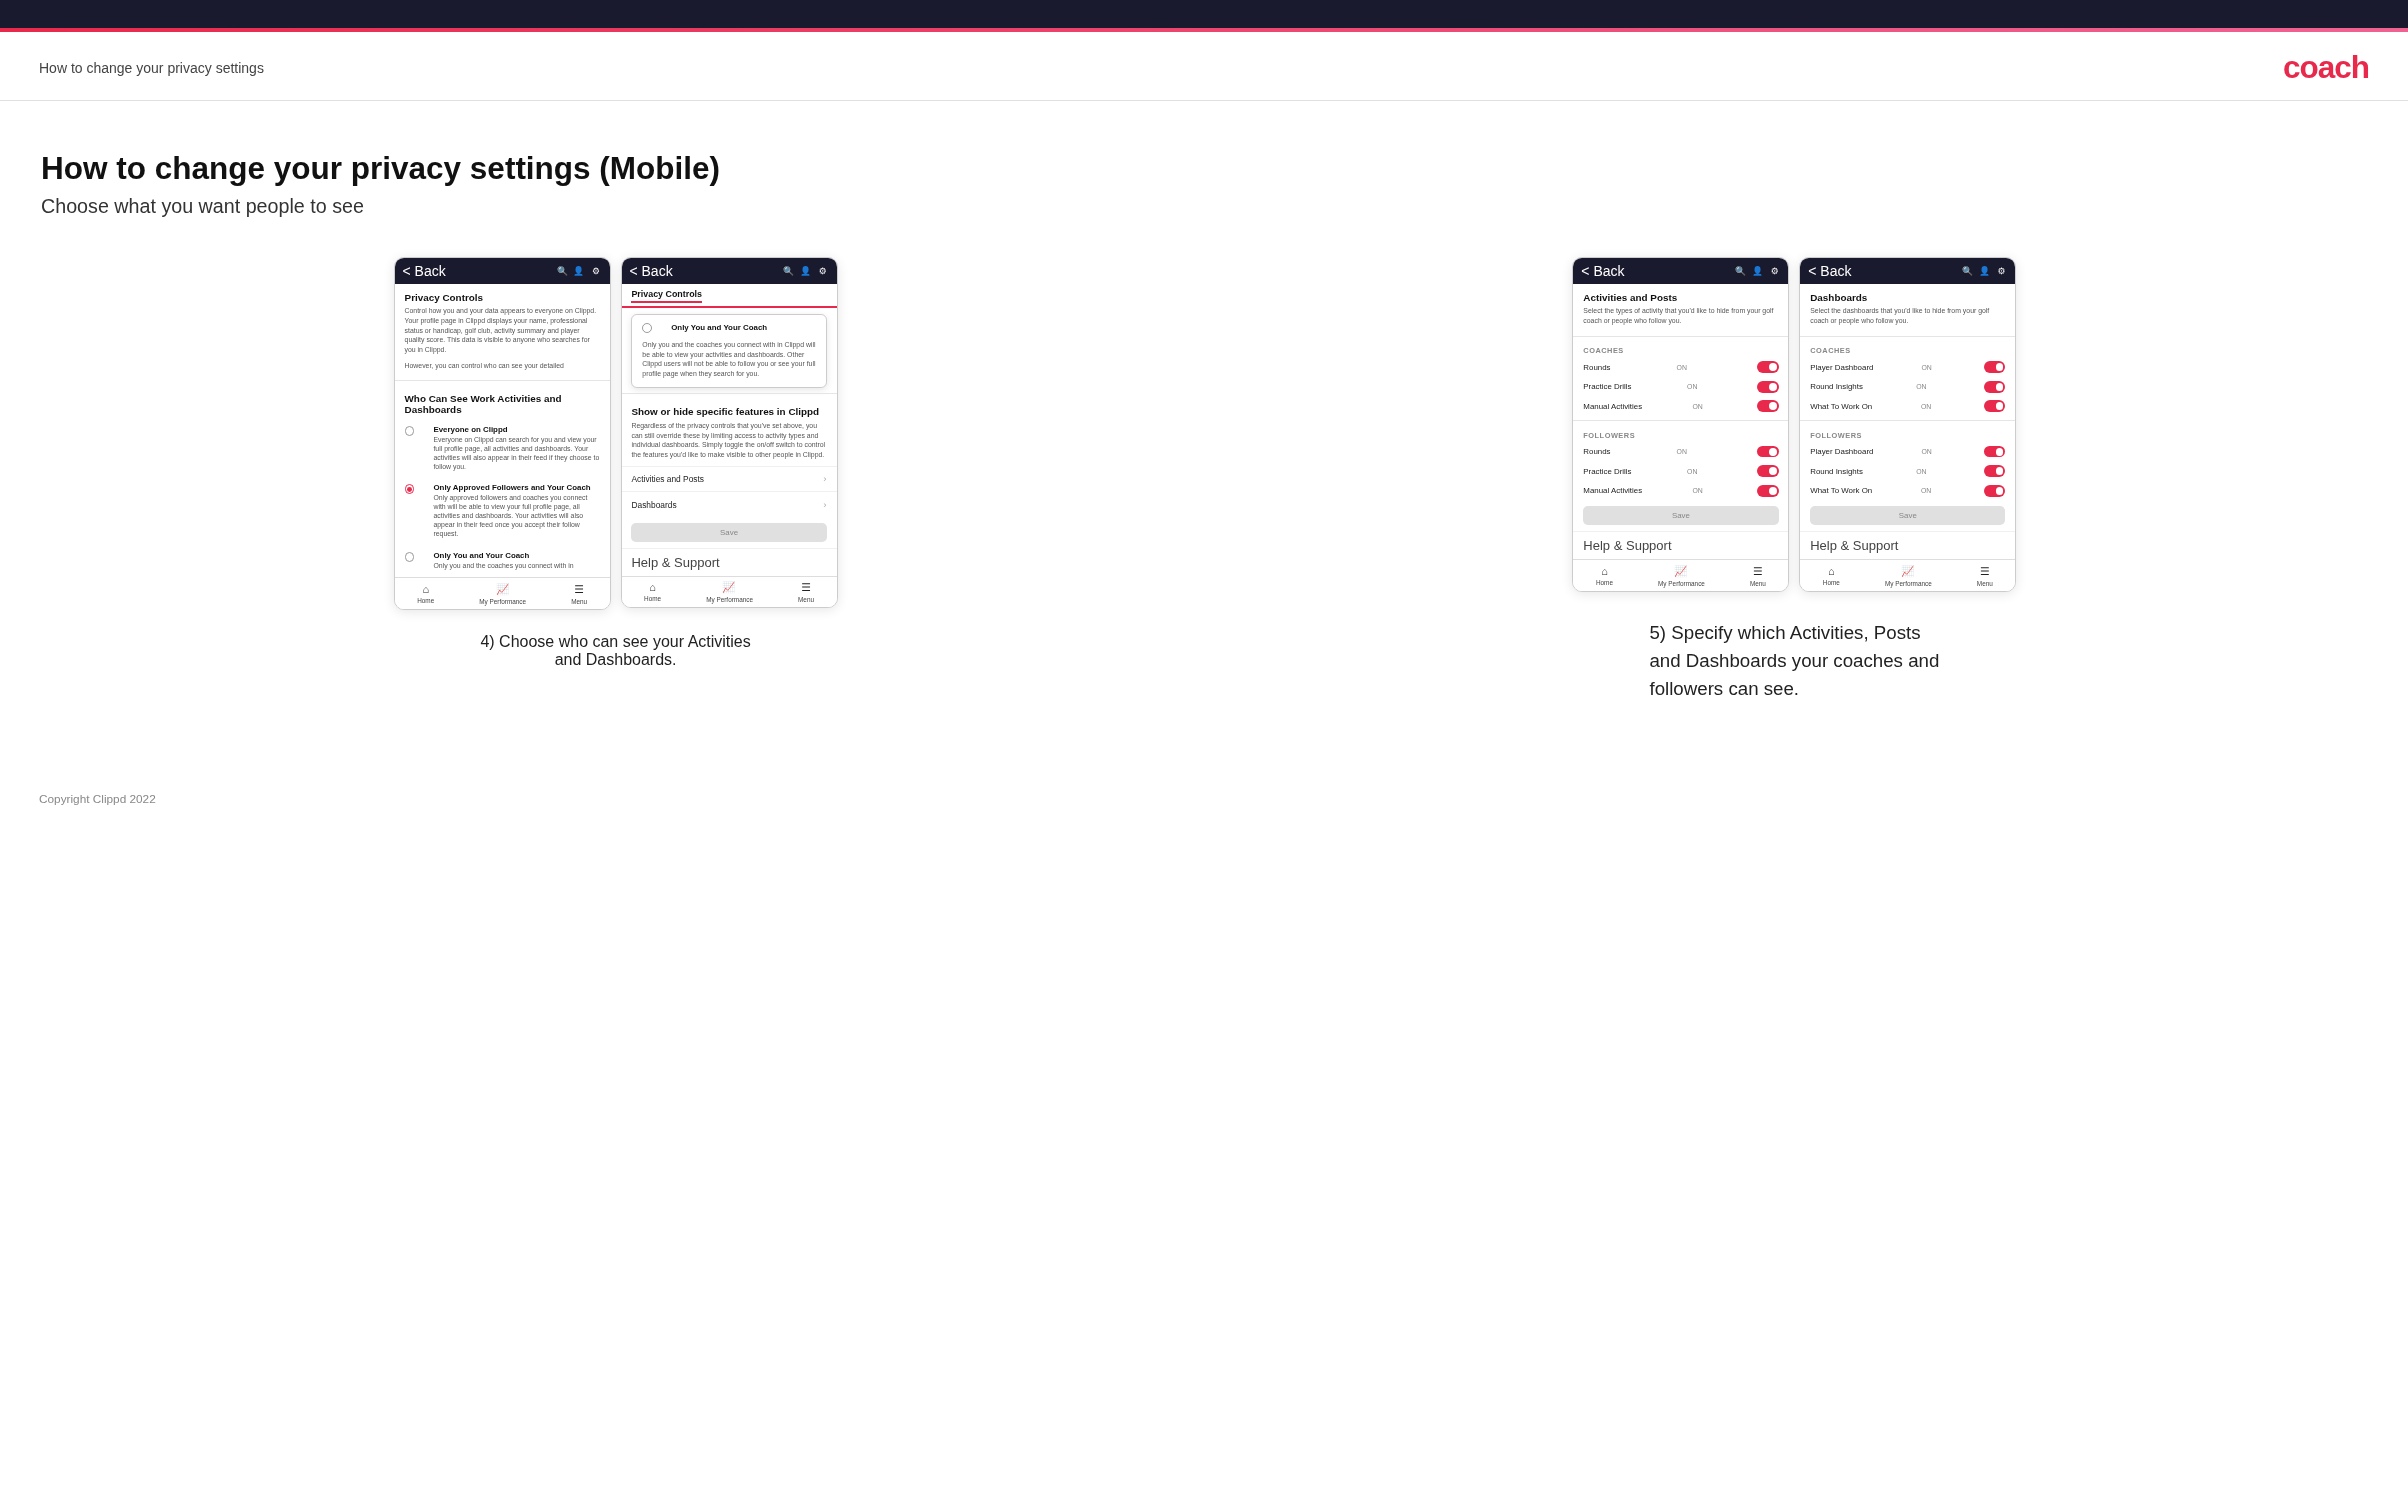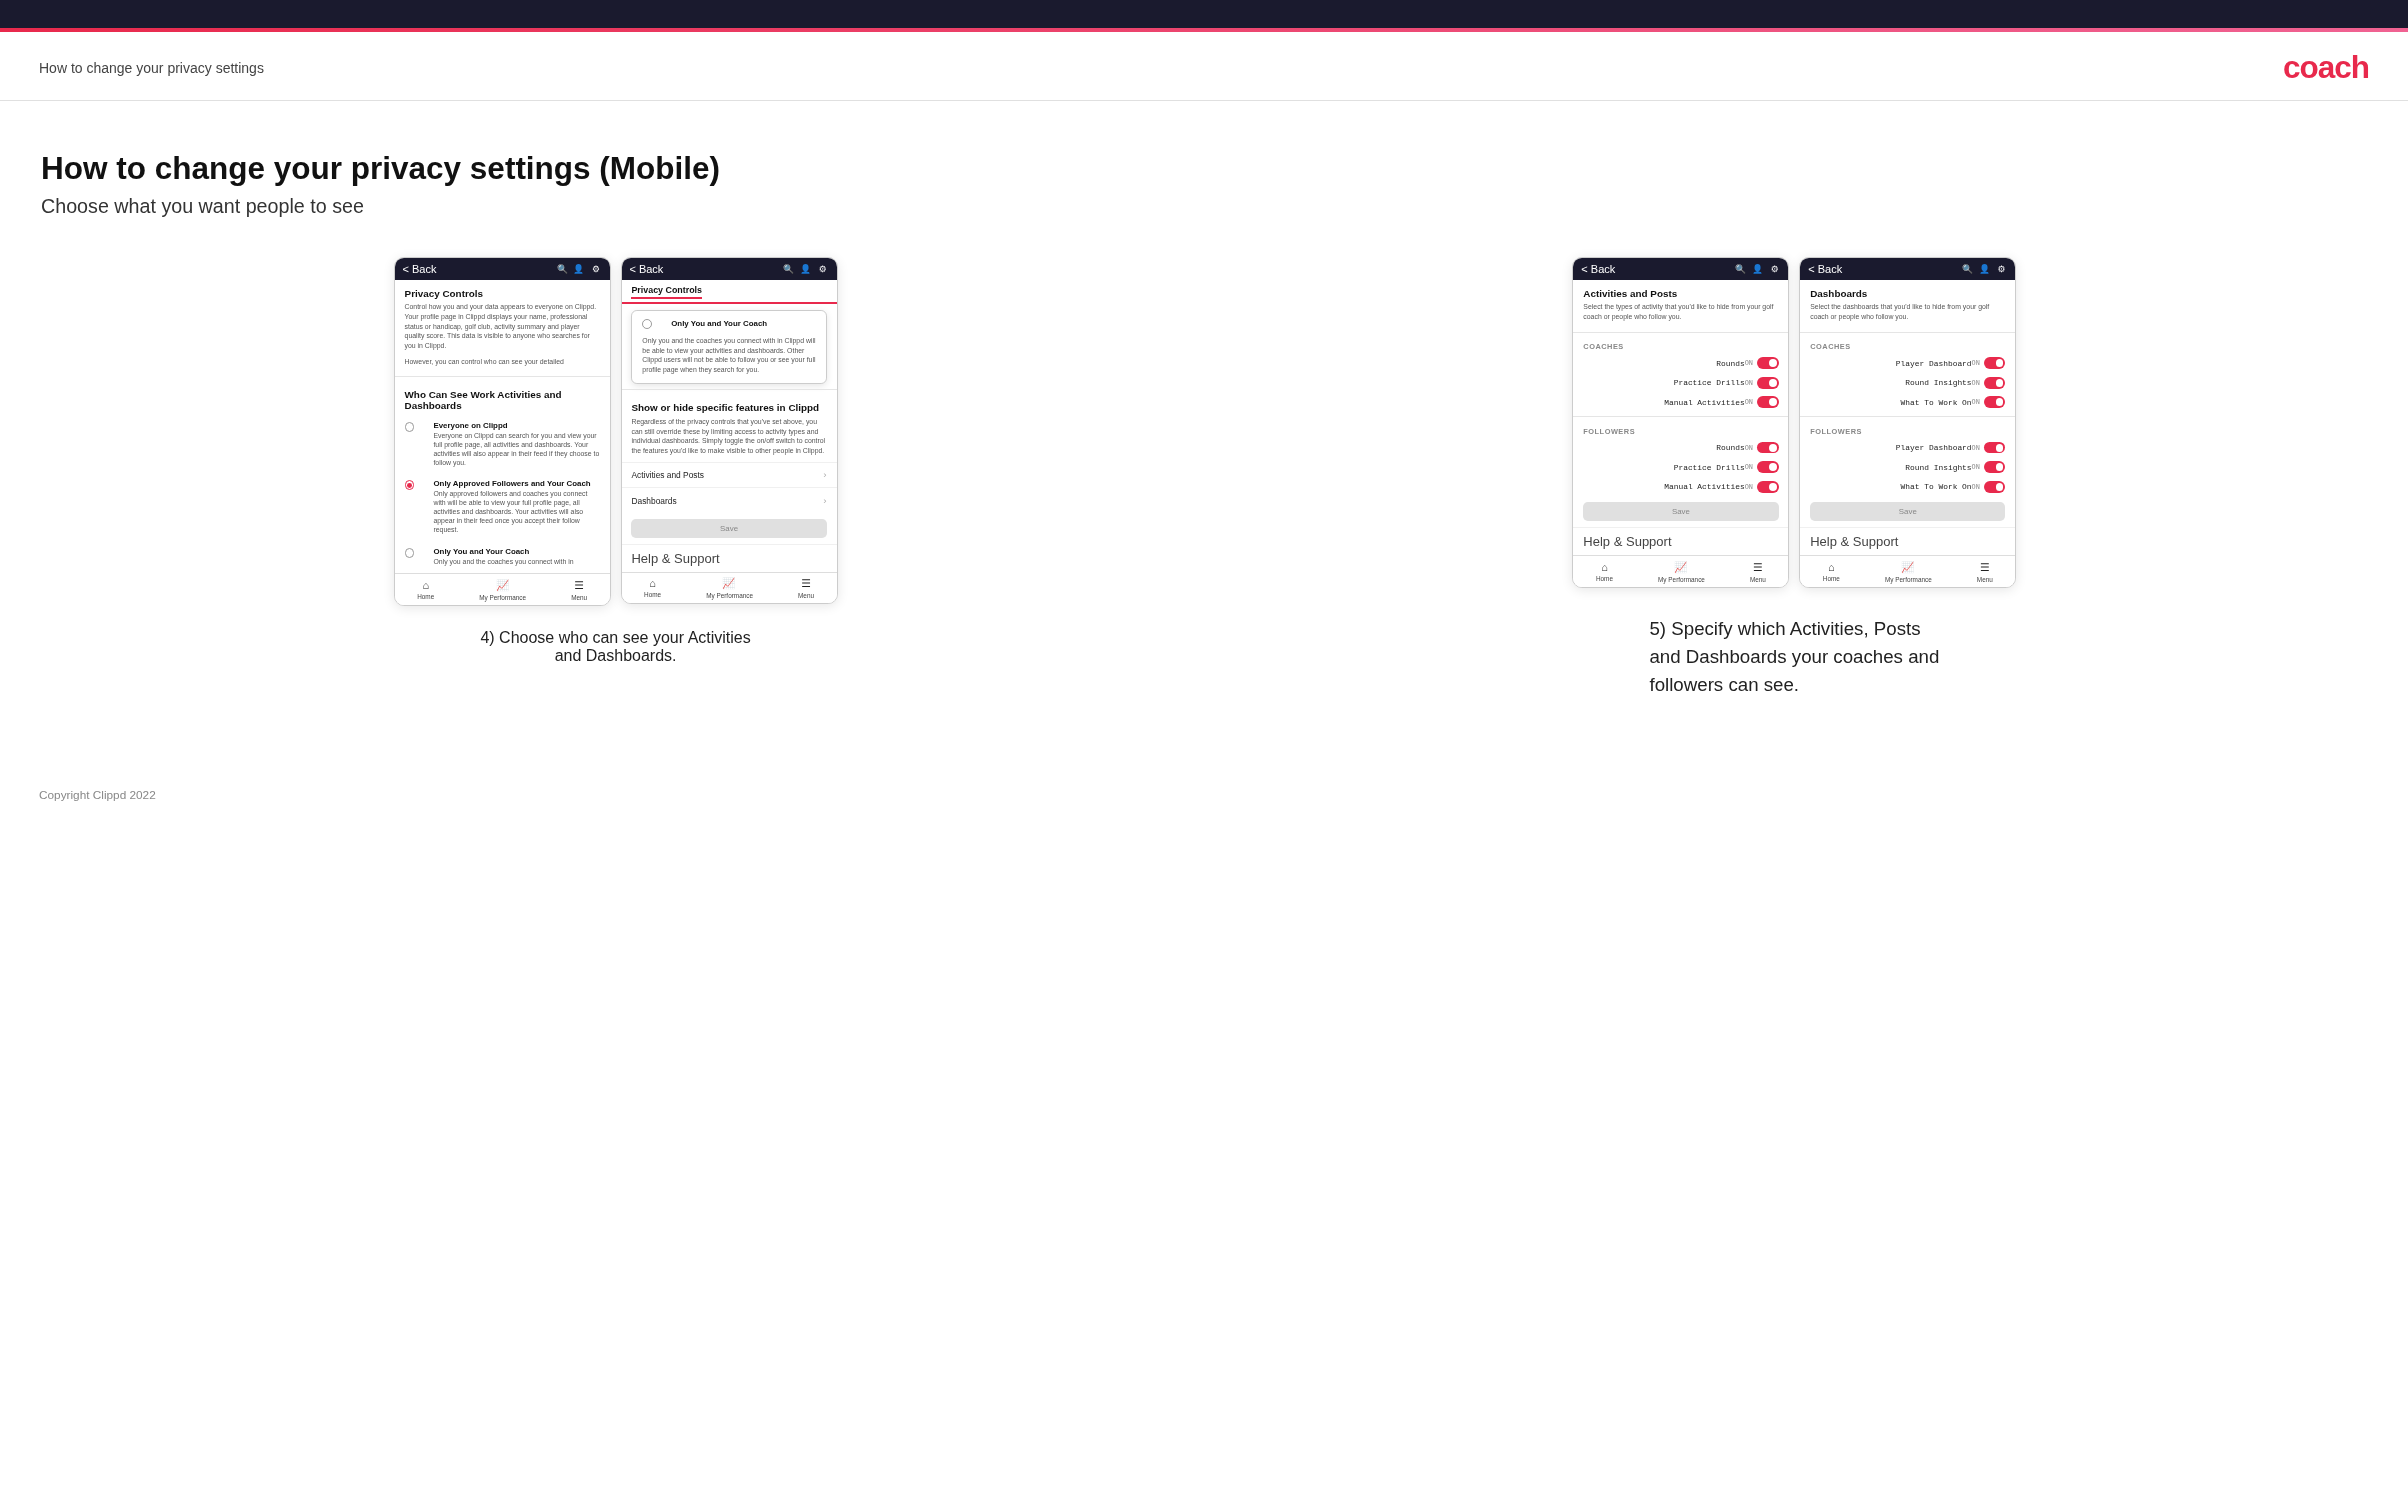--- a/index.html
+++ b/index.html
@@ -109,21 +109,21 @@
     }
     .phone-topbar-icon {
       width: 11.8px;
       height: 11.8px;
       display: flex;
       align-items: center;
       justify-content: center;
       font-size: 8.9px;
     }
     .phone-back-btn {
-      font-size: 11px;
+      font-size: 14px;
       color: #fff;
       text-align: right;
     }
 
     
     .phone-body {
       padding: 0;
     }
     .phone-section-title {
       font-size: 9.9px;
@@ -180,23 +180,22 @@
       font-size: 6.9px;
       color: #555;
       margin-top: 2px;
       line-height: 1.3;
     }
 
     
     .toggle-row {
       display: flex;
       align-items: center;
-      justify-content: flex-end;
+      justify-content: space-between;
       padding: 3.9px 9.9px;
-      font-family: Liberation Mono, monospace;
     }
     .toggle-label {
       font-size: 7.9px;
       color: #222;
     }
     .toggle {
       width: 21.7px;
       height: 11.8px;
       border-radius: 5.9px;
       background: #e8294c;

